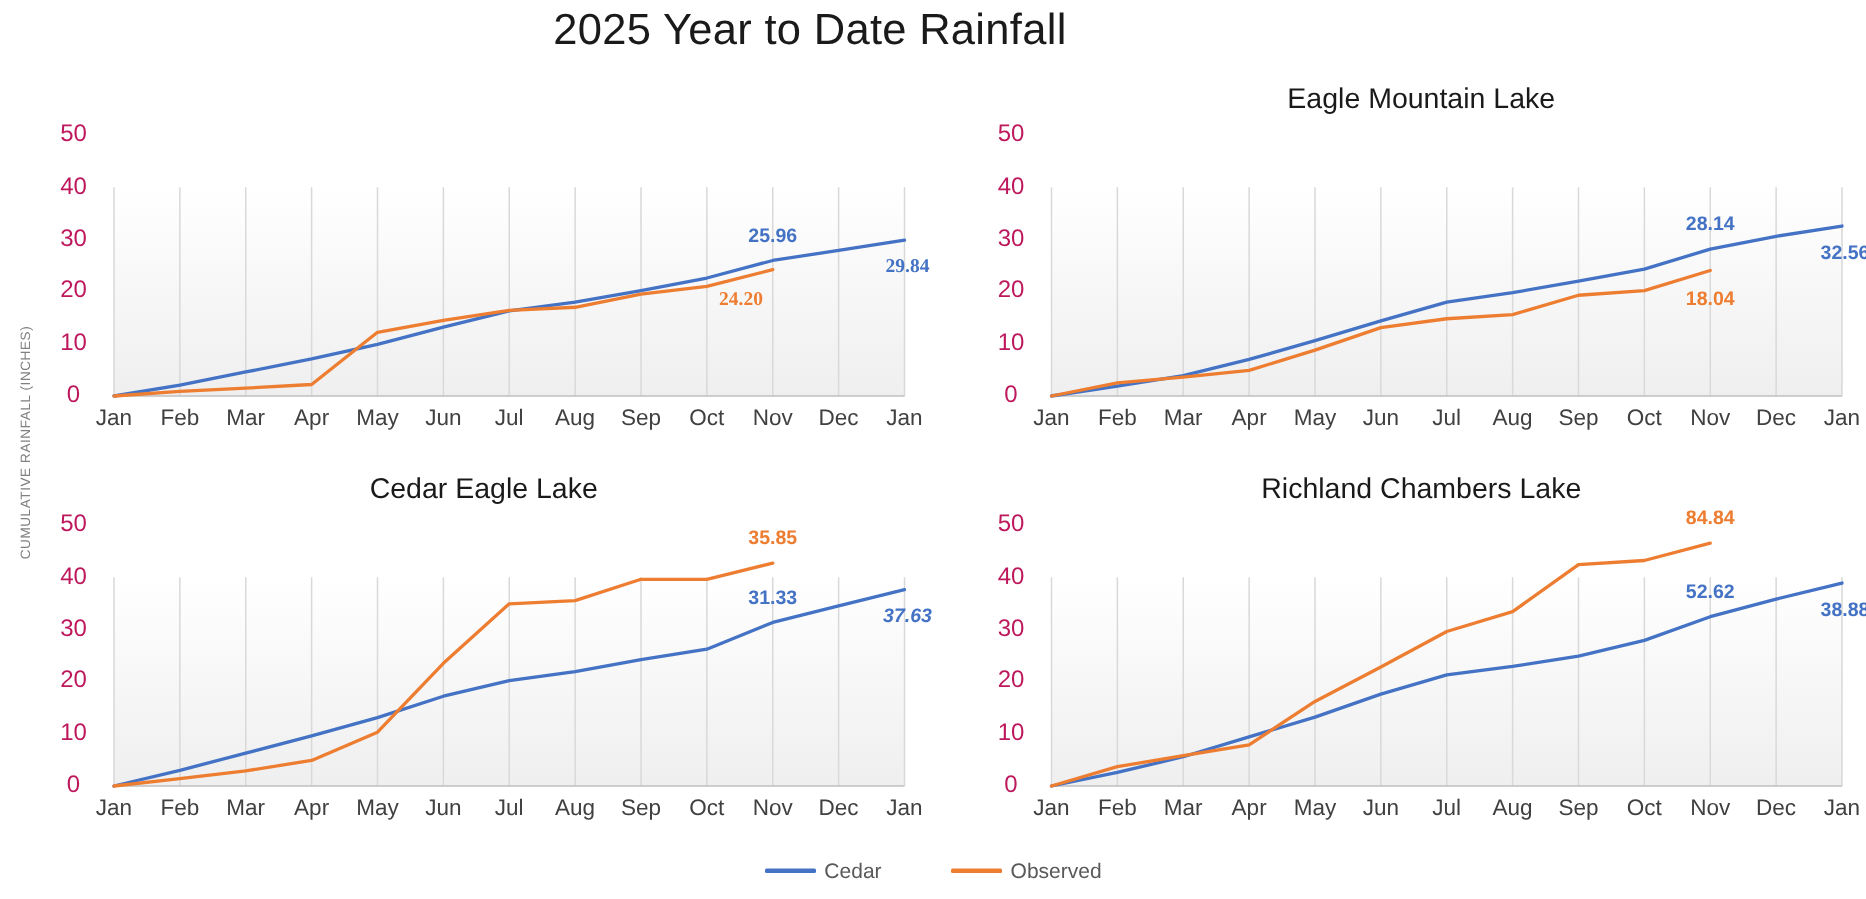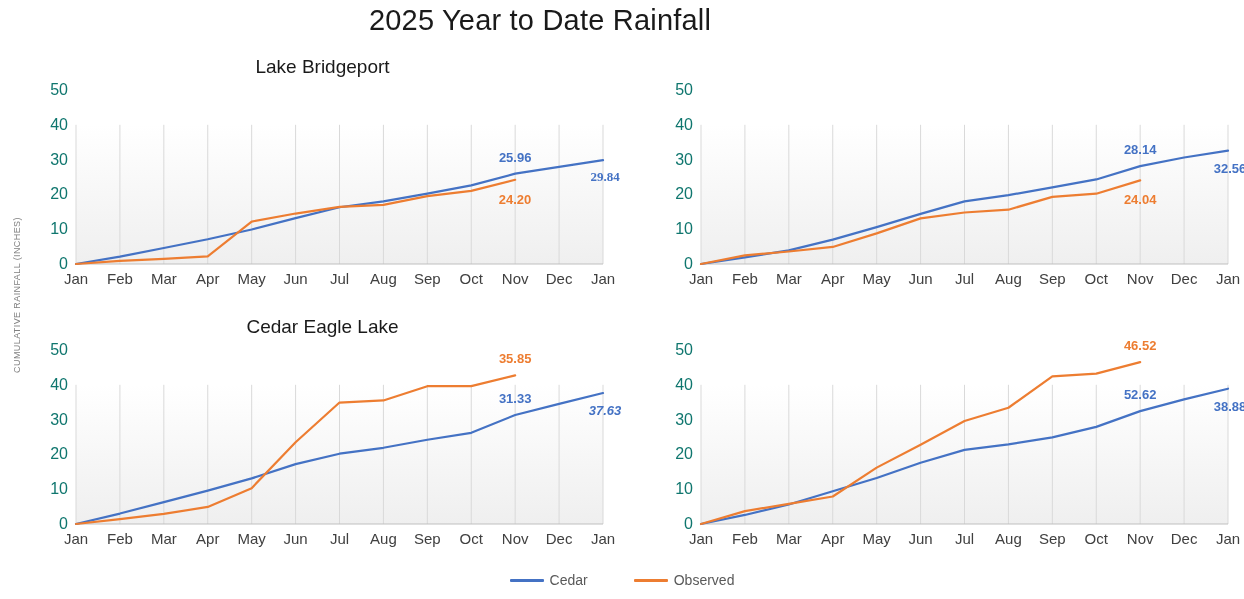--- a/index.html
+++ b/index.html
@@ -32,22 +32,22 @@
     white-space:nowrap;
   }
   .panel{position:absolute;}
   .panel-title{
     position:absolute;left:0;top:0;width:100%;
     text-align:center;font-size:19px;color:#1a1a1a;font-weight:400;
   }
   .plot-wrap{position:absolute;left:0;top:28px;width:100%;height:200px;}
   .ytick{
     position:absolute;right:calc(100% - 46px);
-    font-size:16px;color:#0f766e;
-    text-align:right;width:40px;
+    font-size:16px;color:#be185d;
+    text-align:center;width:40px;
     transform:translateY(-50%);
     white-space:nowrap;
   }
   .xtick{
     position:absolute;
     font-size:15px;color:#404040;
     text-align:center;
     transform:translateX(-50%);
     white-space:nowrap;
     top:4px;
@@ -69,21 +69,20 @@
   .legend-swatch{display:inline-block;width:34px;height:3px;border-radius:1px;}
 </style>
 </head>
 <body>
 
 <div id="main-title">2025 Year to Date Rainfall</div>
 
 <div id="y-axis-label">CUMULATIVE RAINFALL (INCHES)</div>
 
 <div class="panel" id="panel-0" style="left:30px;top:56px;width:585px;height:250px;">
-  <div class="panel-title">Lake Bridgeport</div>
   <div class="plot-wrap">
       <svg width="585" height="200">
         <defs>
           <linearGradient id="bgGrad0" x1="0" y1="0" x2="0" y2="1">
             <stop offset="0%" stop-color="#FFFFFF"></stop>
             <stop offset="100%" stop-color="#EFEFEF"></stop>
           </linearGradient>
         </defs>
         <rect x="46" y="40.79999999999998" width="527" height="139.20000000000002" fill="url(#bgGrad0)"></rect>
         <line x1="46" x2="46" y1="40.79999999999998" y2="180" stroke="#D9D9D9" stroke-width="1"></line>
@@ -119,25 +118,26 @@
         <div class="xtick" style="left: 309.5px;">Jul</div>
         <div class="xtick" style="left: 353.417px;">Aug</div>
         <div class="xtick" style="left: 397.333px;">Sep</div>
         <div class="xtick" style="left: 441.25px;">Oct</div>
         <div class="xtick" style="left: 485.167px;">Nov</div>
         <div class="xtick" style="left: 529.083px;">Dec</div>
         <div class="xtick" style="left: 573px;">Jan</div>
       </div>
       <div class="dlabel normal" style="left: 485.167px; top: 72.6592px;">25.96</div>
       <div class="dlabel normal" style="left: 575px; top: 93.1568px; font-family: Liberation Serif, serif;">29.84</div>
-      <div class="dlabel observed" style="left: 485px; top: 114.784px;">24.20</div>
+      <div class="dlabel observed" style="left: 464px; top: 114.784px; font-family: Liberation Serif, serif;">24.20</div>
     </div>
 </div>
 
 <div class="panel" id="panel-1" style="left:655px;top:56px;width:585px;height:250px;">
+  <div class="panel-title">Eagle Mountain Lake</div>
   <div class="plot-wrap">
       <svg width="585" height="200">
         <defs>
           <linearGradient id="bgGrad1" x1="0" y1="0" x2="0" y2="1">
             <stop offset="0%" stop-color="#FFFFFF"></stop>
             <stop offset="100%" stop-color="#EFEFEF"></stop>
           </linearGradient>
         </defs>
         <rect x="46" y="40.79999999999998" width="527" height="139.20000000000002" fill="url(#bgGrad1)"></rect>
         <line x1="46" x2="46" y1="40.79999999999998" y2="180" stroke="#D9D9D9" stroke-width="1"></line>
@@ -173,21 +173,21 @@
         <div class="xtick" style="left: 309.5px;">Jul</div>
         <div class="xtick" style="left: 353.417px;">Aug</div>
         <div class="xtick" style="left: 397.333px;">Sep</div>
         <div class="xtick" style="left: 441.25px;">Oct</div>
         <div class="xtick" style="left: 485.167px;">Nov</div>
         <div class="xtick" style="left: 529.083px;">Dec</div>
         <div class="xtick" style="left: 573px;">Jan</div>
       </div>
       <div class="dlabel normal" style="left: 485.167px; top: 65.0728px;">28.14</div>
       <div class="dlabel normal" style="left: 575px; top: 83.6912px;">32.56</div>
-      <div class="dlabel observed" style="left: 485.167px; top: 115.341px;">24.04</div>
+      <div class="dlabel observed" style="left: 485.167px; top: 115.341px;">18.04</div>
     </div>
 </div>
 
 <div class="panel" id="panel-2" style="left:30px;top:316px;width:585px;height:250px;">
   <div class="panel-title">Cedar Eagle Lake</div>
   <div class="plot-wrap">
       <svg width="585" height="200">
         <defs>
           <linearGradient id="bgGrad2" x1="0" y1="0" x2="0" y2="1">
             <stop offset="0%" stop-color="#FFFFFF"></stop>
@@ -233,20 +233,21 @@
         <div class="xtick" style="left: 529.083px;">Dec</div>
         <div class="xtick" style="left: 573px;">Jan</div>
       </div>
       <div class="dlabel normal" style="left: 485.167px; top: 53.9716px;">31.33</div>
       <div class="dlabel normal" style="left: 575px; top: 66.0476px; font-style: italic;">37.63</div>
       <div class="dlabel observed" style="left: 485.167px; top: 14.404px;">35.85</div>
     </div>
 </div>
 
 <div class="panel" id="panel-3" style="left:655px;top:316px;width:585px;height:250px;">
+  <div class="panel-title">Richland Chambers Lake</div>
   <div class="plot-wrap">
       <svg width="585" height="200">
         <defs>
           <linearGradient id="bgGrad3" x1="0" y1="0" x2="0" y2="1">
             <stop offset="0%" stop-color="#FFFFFF"></stop>
             <stop offset="100%" stop-color="#EFEFEF"></stop>
           </linearGradient>
         </defs>
         <rect x="46" y="40.79999999999998" width="527" height="139.20000000000002" fill="url(#bgGrad3)"></rect>
         <line x1="46" x2="46" y1="40.79999999999998" y2="180" stroke="#D9D9D9" stroke-width="1"></line>
@@ -282,21 +283,21 @@
         <div class="xtick" style="left: 309.5px;">Jul</div>
         <div class="xtick" style="left: 353.417px;">Aug</div>
         <div class="xtick" style="left: 397.333px;">Sep</div>
         <div class="xtick" style="left: 441.25px;">Oct</div>
         <div class="xtick" style="left: 485.167px;">Nov</div>
         <div class="xtick" style="left: 529.083px;">Dec</div>
         <div class="xtick" style="left: 573px;">Jan</div>
       </div>
       <div class="dlabel normal" style="left: 485.167px; top: 50.1436px;">52.62</div>
       <div class="dlabel normal" style="left: 575px; top: 61.6976px;">38.88</div>
-      <div class="dlabel observed" style="left: 485.167px; top: 1.1104px;">46.52</div>
+      <div class="dlabel observed" style="left: 485.167px; top: 1.1104px;">84.84</div>
     </div>
 </div>
 
 <div id="legend">
   <div class="legend-item">
     <span class="legend-swatch" style="background:#4472C4"></span>
     <span>Cedar</span>
   </div>
   <div class="legend-item">
     <span class="legend-swatch" style="background:#ED7D31"></span>

